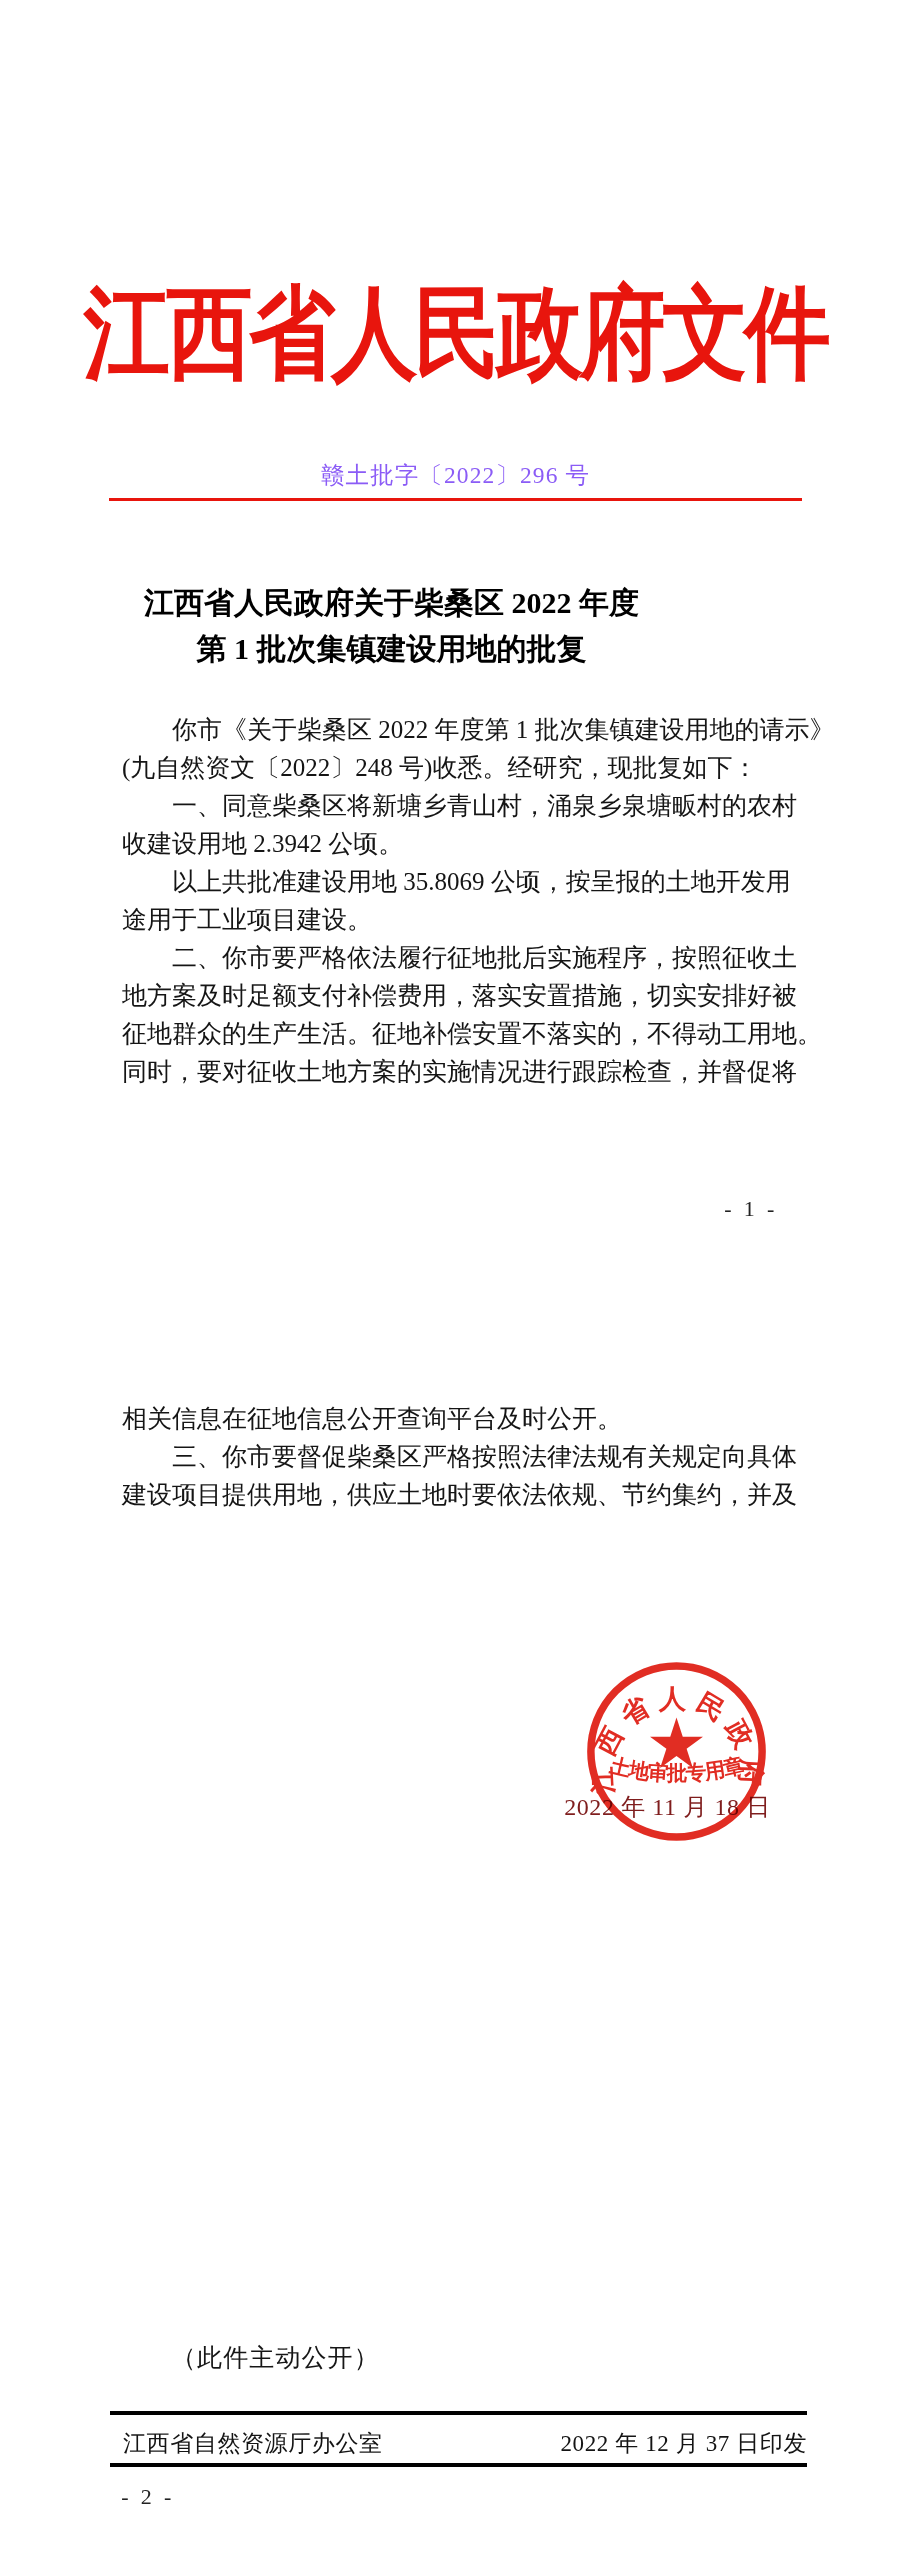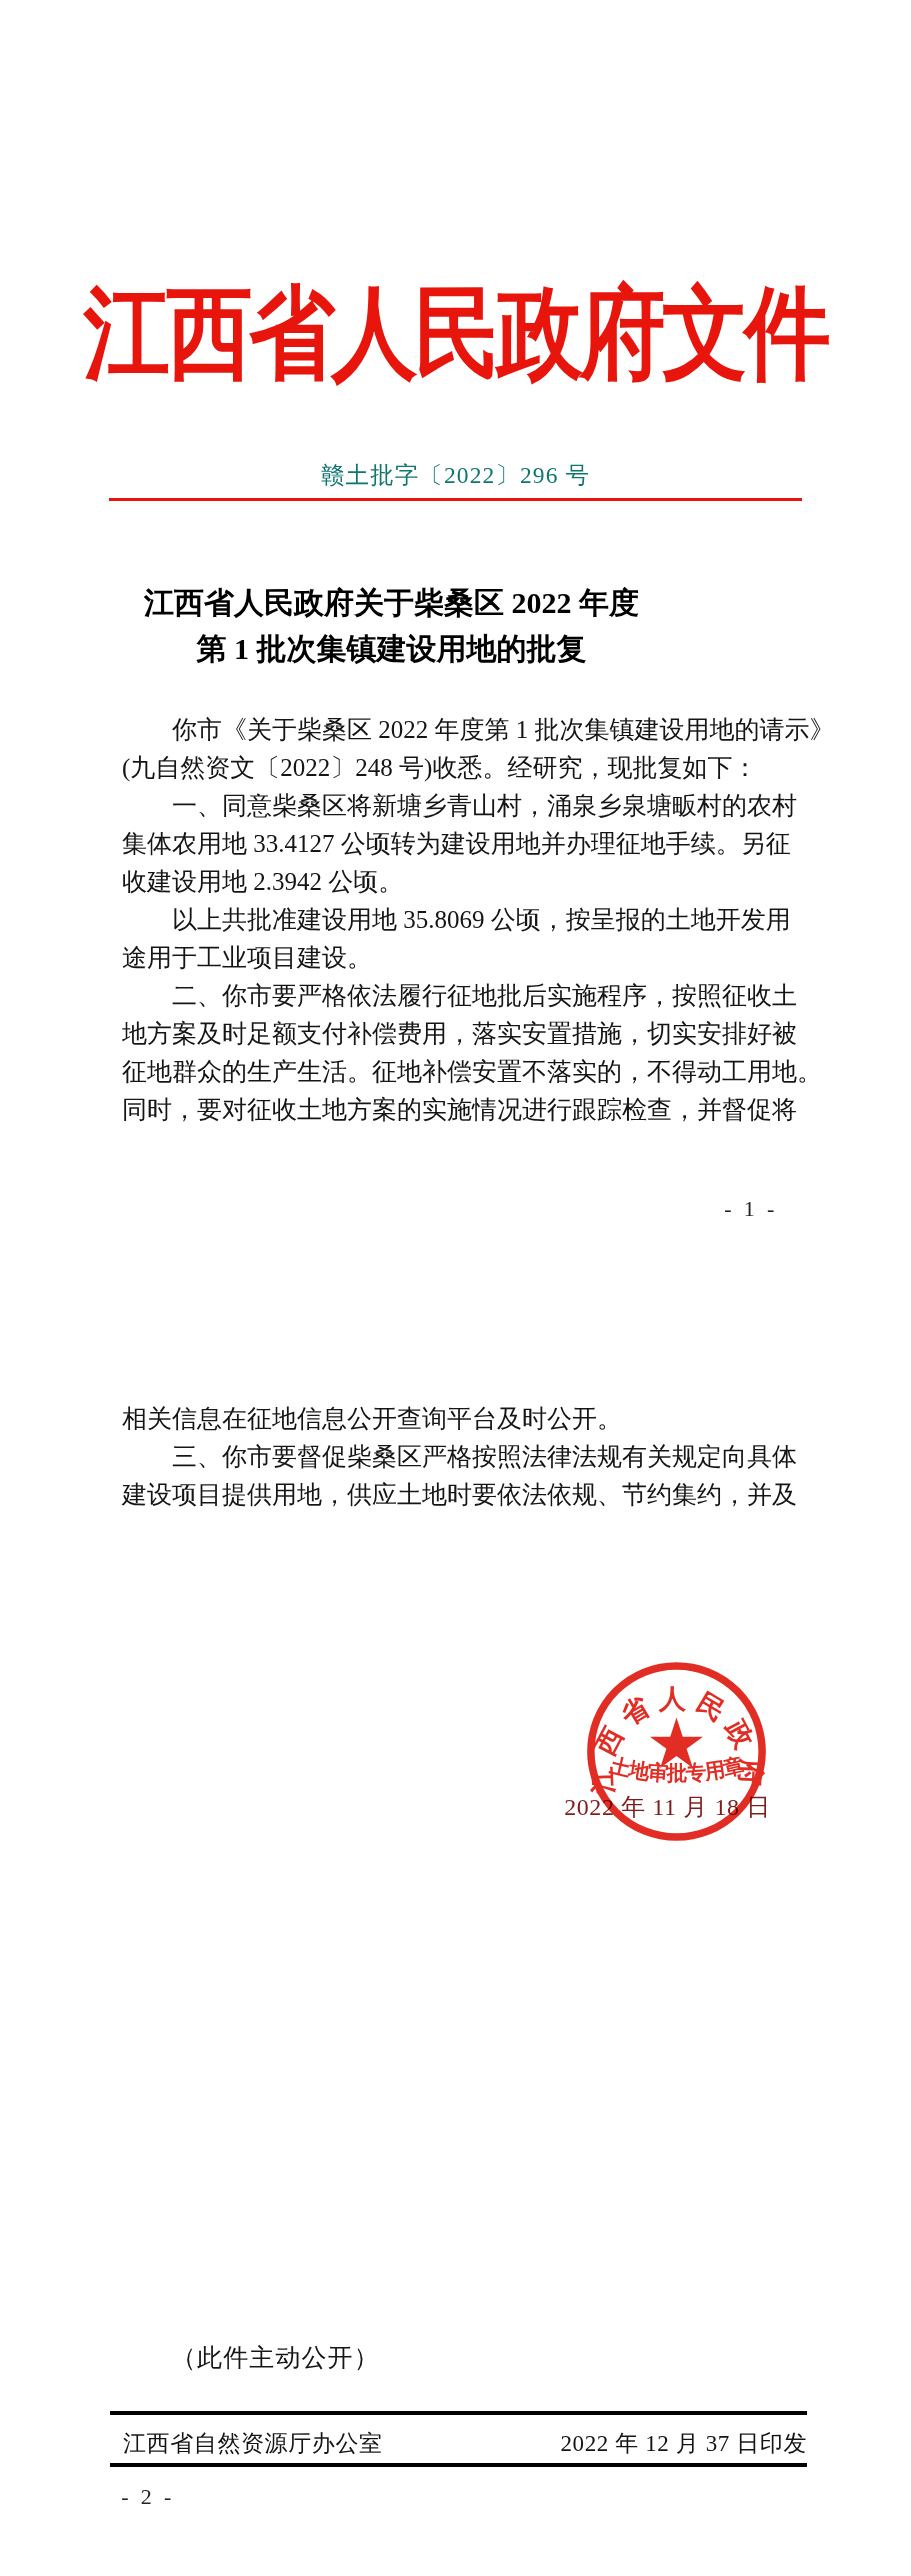--- a/index.html
+++ b/index.html
@@ -14,21 +14,21 @@
   
   .masthead {
     left:0; top:265px; width:911px; text-align:center;
     font-size:86px; font-weight:bold; color:#e8150d;
     letter-spacing:-3.4px; transform:scaleY(1.18); transform-origin:50% 0;
     white-space:nowrap;
   }
   
   .doc-number {
     left:0; top:459px; width:911px; text-align:center;
-    font-size:23.5px; letter-spacing:1.1px; color:#0f766e;
+    font-size:23.5px; letter-spacing:1.1px; color:#8b5cf6;
   }
   .red-rule {
     left:109px; top:498px; width:693px; height:3.4px;
     background:#e8150d;
   }
   
   .doc-title {
     left:0; top:580px; width:783px; text-align:center;
     font-size:30px; font-weight:bold; line-height:46px; color:#000;
   }
@@ -87,21 +87,20 @@
 
   <div class="abs doc-title">
     <div>江西省人民政府关于柴桑区 2022 年度</div>
     <div>第 1 批次集镇建设用地的批复</div>
   </div>
 
   <div class="abs body-block body-p1">
     <div class="bl ind">你市《关于柴桑区 2022 年度第 1 批次集镇建设用地的请示》</div>
     <div class="bl">(九自然资文〔2022〕248 号)收悉。经研究，现批复如下：</div>
     <div class="bl ind">一、同意柴桑区将新塘乡青山村，涌泉乡泉塘畈村的农村</div>
-    <div class="bl">集体农用地 33.4127 公顷转为建设用地并办理征地手续。另征</div>
     <div class="bl">收建设用地 2.3942 公顷。</div>
     <div class="bl ind">以上共批准建设用地 35.8069 公顷，按呈报的土地开发用</div>
     <div class="bl">途用于工业项目建设。</div>
     <div class="bl ind">二、你市要严格依法履行征地批后实施程序，按照征收土</div>
     <div class="bl">地方案及时足额支付补偿费用，落实安置措施，切实安排好被</div>
     <div class="bl">征地群众的生产生活。征地补偿安置不落实的，不得动工用地。</div>
     <div class="bl">同时，要对征收土地方案的实施情况进行跟踪检查，并督促将</div>
   </div>
 
   <div class="abs pgnum pgnum1">- 1 -</div>

